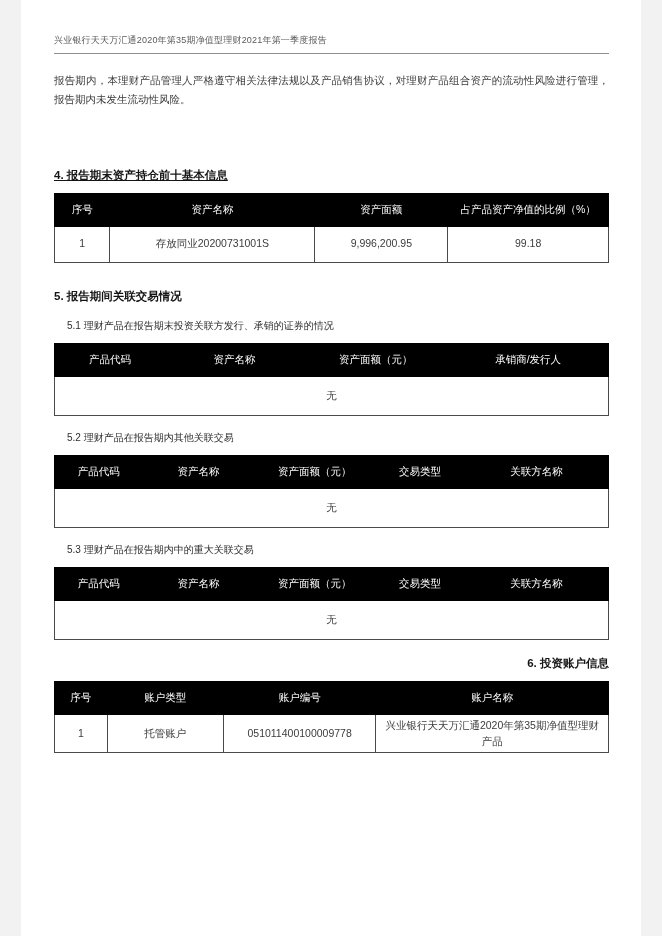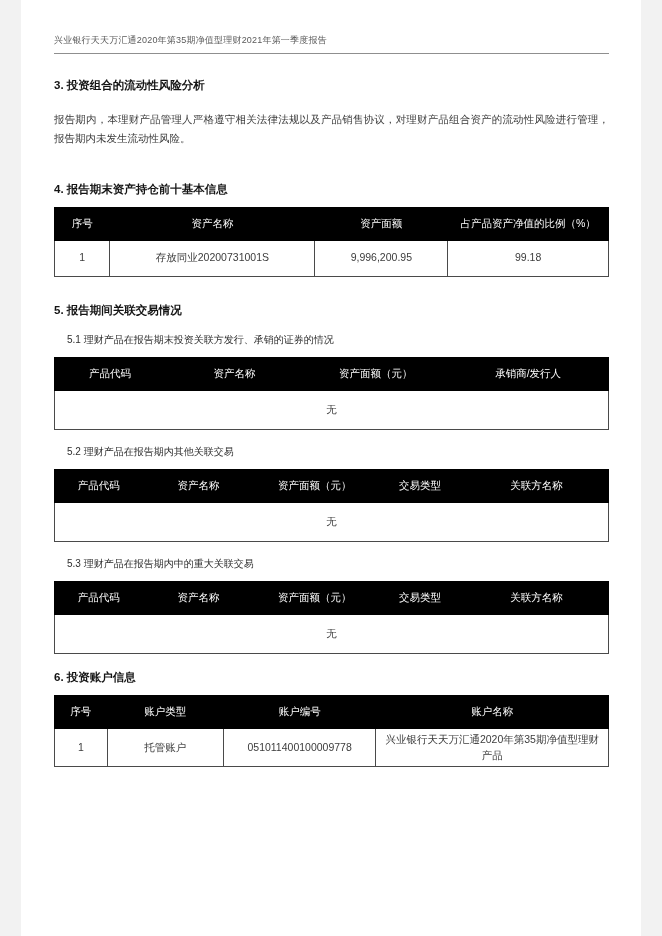--- a/index.html
+++ b/index.html
@@ -8,23 +8,23 @@
   .page {
     width:620px; height:936px; background:#ffffff; margin:0 auto;
     padding:34px 32px 20px 33px; overflow:hidden; position:relative;
   }
   .doc-header {
     font-size:9px; color:#5a5a5a; letter-spacing:0.2px;
     padding-bottom:6px; border-bottom:1px solid #8f8f8f;
   }
   .sec-title { font-weight:bold; font-size:11.5px; color:#141414; }
   .sec-title.s3 { margin-top:24px; }
-  .sec-title.s4 { margin-top:33px; }
+  .sec-title.s4 { margin-top:58px;text-decoration:underline; }
   .sec-title.s5 { margin-top:26px; }
-  .sec-title.s6 { margin-top:16px; }
+  .sec-title.s6 { margin-top:16px;text-align:right; }
   .para {
     font-size:10.5px; line-height:1.85; text-align:justify;
     margin-top:17px; color:#3c3c3c;
   }
   .sub-title { font-size:10px; color:#2e2e2e; margin-top:15px; padding-left:13px; }
   table { width:100%; border-collapse:collapse; margin-top:10px; table-layout:fixed; }
   th {
     background:#000000; color:#ffffff; font-size:10.5px; font-weight:normal;
     height:33px; border:1px solid #000; padding:2px 3px; text-align:center;
   }
@@ -35,21 +35,20 @@
   }
   td.empty-cell { height:39px; }
 </style>
 </head>
 <body>
 
 <div class="page">
 
   <div class="doc-header">兴业银行天天万汇通2020年第35期净值型理财2021年第一季度报告</div>
 
-  <div class="sec-title s3">3. 投资组合的流动性风险分析</div>
   <p class="para">报告期内，本理财产品管理人严格遵守相关法律法规以及产品销售协议，对理财产品组合资产的流动性风险进行管理，报告期内未发生流动性风险。</p>
 
   <div class="sec-title s4">4. 报告期末资产持仓前十基本信息</div>
   <table>
     <colgroup>
       <col style="width:10%">
         <col style="width:37%">
         <col style="width:24%">
         <col style="width:29%">
     </colgroup>

